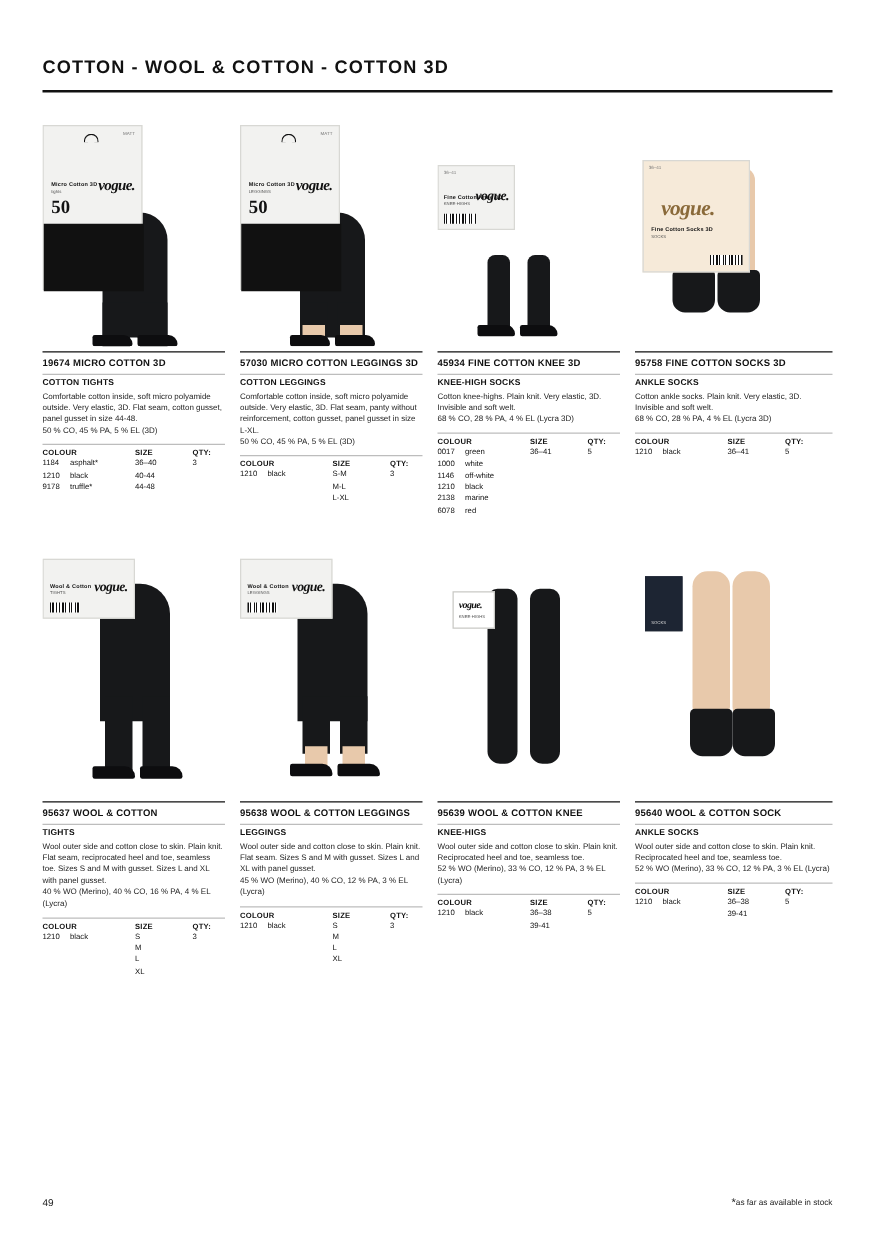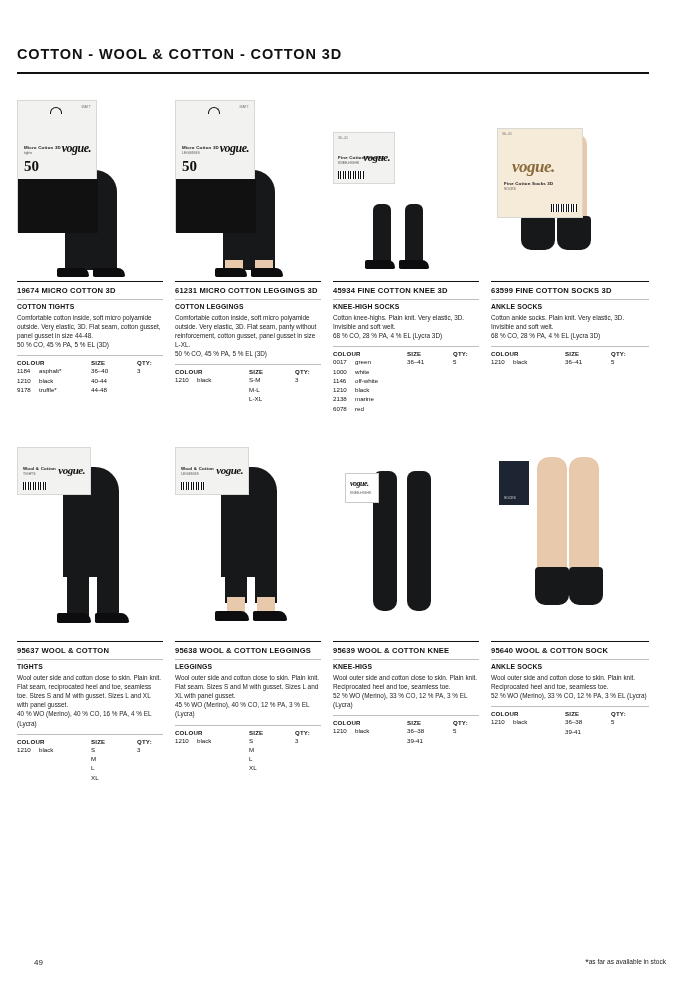--- a/index.html
+++ b/index.html
@@ -5,21 +5,21 @@
   * { box-sizing: border-box; }
   html, body { margin:0; padding:0; }
   body {
     width:700px; height:991px;
     background:#ffffff;
     font-family:"Liberation Sans", sans-serif;
     color:#1a1a1a;
     position:relative;
     overflow:hidden;
   }
-  .page { position:relative; width:700px; height:991px; padding:0 17px; }
+  .page { position:relative; width:700px; height:991px; padding:0 34px; }
 
   
   .page-title {
     padding-top:46px;
     font-size:14.5px;
     letter-spacing:0.9px;
     font-weight:700;
     color:#111;
   }
   .title-rule {
@@ -237,21 +237,21 @@
           <div class="hook" style="left:32px;top:6px;"></div>
           <div class="packtitle" style="left:6px;top:44px;">Micro Cotton 3D</div>
           <div class="packsub" style="left:6px;top:50px;">LEGGINGS</div>
           <div class="brand" style="right:5px;top:40px;font-size:12px;">vogue.</div>
           <div class="bignum" style="left:6px;top:58px;font-size:15px;">50</div>
           <div class="matt" style="right:5px;top:4px;">MATT</div>
           <div class="strip" style="left:0;top:78px;width:80px;height:54px;"></div>
         </div>
       </div>
 
-      <div class="sku">61231 MICRO COTTON LEGGINGS 3D</div>
+      <div class="sku">57030 MICRO COTTON LEGGINGS 3D</div>
       <div class="catline">COTTON LEGGINGS</div>
       <div class="desc" style="white-space:pre-line">Comfortable cotton inside, soft micro polyamide outside. Very elastic, 3D. Flat seam, panty without reinforcement, cotton gusset, panel gusset in size L-XL.
 50 % CO, 45 % PA, 5 % EL (3D)</div>
       <div class="tbl">
         <div class="c-colour">
           <div class="hdr">COLOUR</div>
           <ul>
             <li><span class="code">1210</span><span>black</span></li>
           </ul>
         </div>
@@ -330,21 +330,21 @@
         </div>
         <div class="pack" style="left:6px;top:36px;width:86px;height:90px;background:#f6ead9;">
           <div class="matt" style="left:4px;top:3px;">36–41</div>
           <div class="brand" style="left:14px;top:28px;font-size:17px;color:#8a6a3a;">vogue.</div>
           <div class="packtitle" style="left:6px;top:52px;">Fine Cotton Socks 3D</div>
           <div class="packsub" style="left:6px;top:58px;">SOCKS</div>
           <div class="bcode" style="right:5px;bottom:5px;width:26px;"></div>
         </div>
       </div>
 
-      <div class="sku">63599 FINE COTTON SOCKS 3D</div>
+      <div class="sku">95758 FINE COTTON SOCKS 3D</div>
       <div class="catline">ANKLE SOCKS</div>
       <div class="desc" style="white-space:pre-line">Cotton ankle socks. Plain knit. Very elastic, 3D. Invisible and soft welt.
 68 % CO, 28 % PA, 4 % EL (Lycra 3D)</div>
       <div class="tbl">
         <div class="c-colour">
           <div class="hdr">COLOUR</div>
           <ul>
             <li><span class="code">1210</span><span>black</span></li>
           </ul>
         </div>

